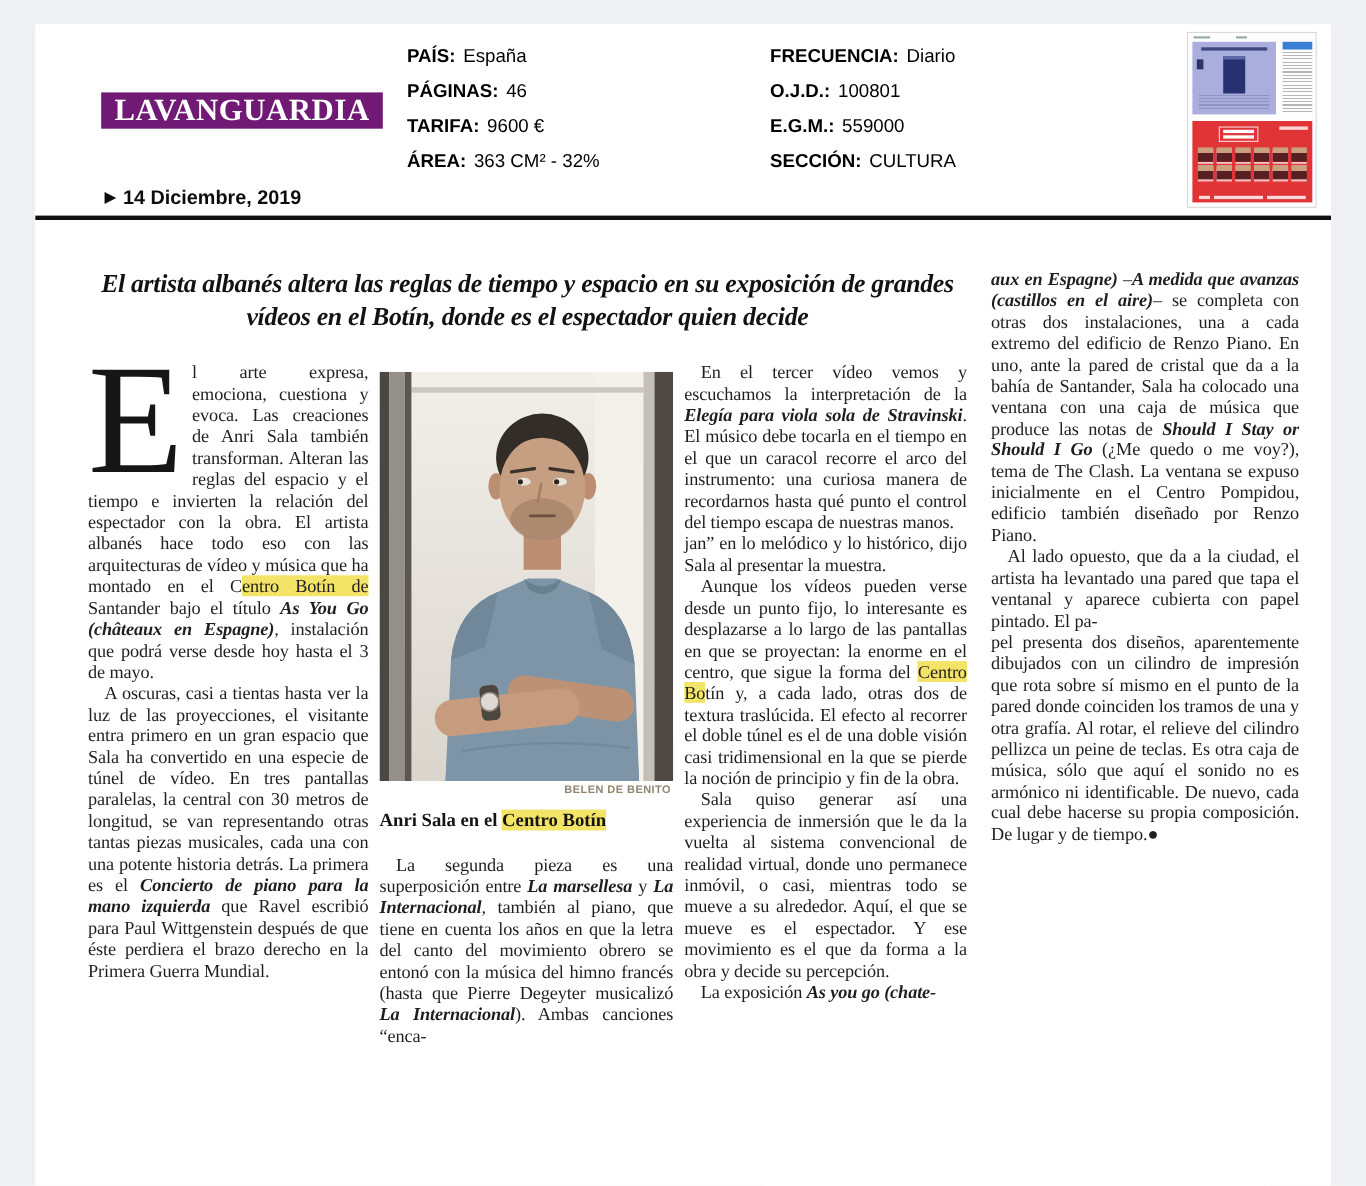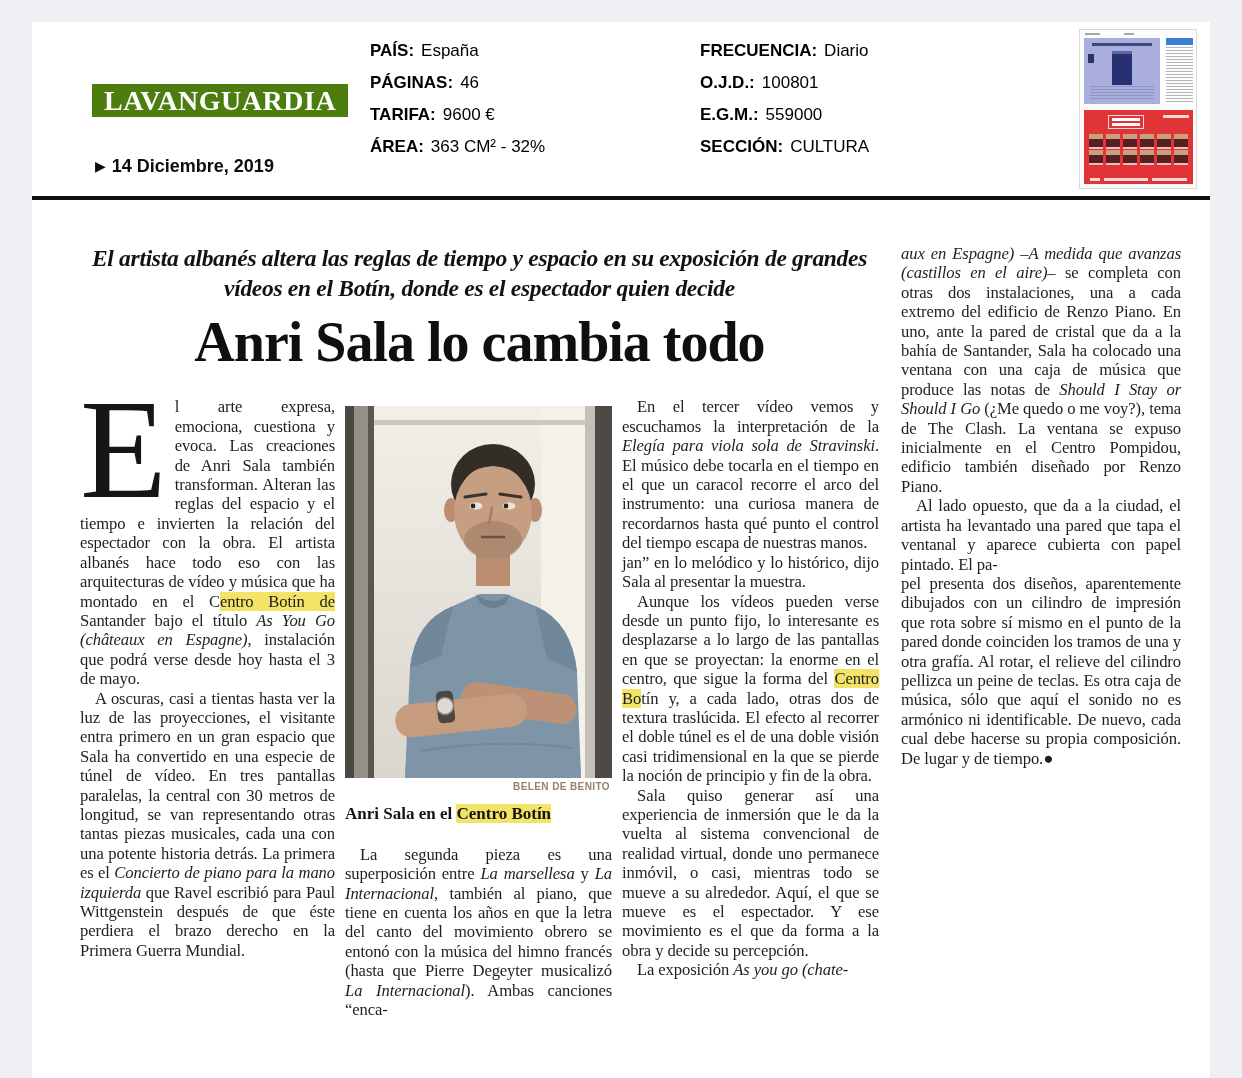--- a/index.html
+++ b/index.html
@@ -18,21 +18,21 @@
     position:absolute;left:60px;top:62px;height:33px;line-height:33px;
     padding:0 12px;background:#1c3066;color:#fff;
     font-family:"Liberation Serif","DejaVu Serif",serif;
     font-size:28px;font-weight:700;letter-spacing:.5px;white-space:nowrap;
   }
   .meta{position:absolute;top:19px;font-size:17px;color:#000;}
   .meta1{left:338px;}
   .meta2{left:668px;}
   .meta-row{height:20px;margin-bottom:12px;white-space:nowrap;}
   .meta-label{font-weight:700;margin-right:7px;}
-  .date-line{position:absolute;left:63px;top:134px;font-size:18px;font-weight:700;color:#0d0d0d;}
+  .date-line{position:absolute;left:63px;top:147px;font-size:18px;font-weight:700;color:#0d0d0d;}
   .tri{font-size:14px;margin-right:6px;position:relative;top:-1px;}
   
   .thumb{position:absolute;top:8px;right:14px;width:116px;height:158px;background:#fdfdfd;
          box-shadow:0 0 0 1px #d9d9d9;}
   .t-topline{position:absolute;top:3px;left:5px;width:70px;height:2px;
      background:linear-gradient(to right,#9aa 0 22%,transparent 22% 55%,#9aa 55% 70%,transparent 70%);}
   .t-blue{position:absolute;top:8px;left:4px;width:76px;height:66px;background:#a9aedd;}
   .t-blue-title{position:absolute;top:5px;left:8px;right:8px;height:3px;background:#3e477f;}
   .t-blue-f{position:absolute;top:16px;left:4px;width:6px;height:9px;background:#2c3467;}
   .t-blue-photo{position:absolute;top:13px;left:28px;width:20px;height:34px;background:#273071;
@@ -64,21 +64,21 @@
     font-weight:700;font-size:56px;line-height:1.04;letter-spacing:-1px;
   }
   .cols3{display:grid;grid-template-columns:255px 267px 257px;column-gap:10px;margin-top:26px;}
   .body-p{
     margin:0;font-family:"Liberation Serif","DejaVu Serif",serif;
     font-size:16.6px;line-height:19.4px;text-align:justify;color:#1e1e1e;
     letter-spacing:-.1px;
   }
   .indent{text-indent:15px;}
   .mt{margin-top:20px;}
-  .i{font-style:italic;}
+  .i{font-style:italic;font-weight:bold;}
   .hl{background:var(--hl,#f3e467);font-family:Liberation Serif, serif;}
   .byline-block{border-top:2px solid #2b2b2b;border-bottom:2px solid #2b2b2b;
     padding:4px 0 6px;margin-bottom:11px;}
   .byline-author{font-size:15.5px;font-weight:700;letter-spacing:-.2px;color:#111;}
   .byline-location{font-size:14.5px;color:#5c5c5c;margin-top:1px;}
   .dropcap{
     float:left;font-family:"Liberation Serif","DejaVu Serif",serif;
     font-size:142px;line-height:96px;height:96px;margin:4px 8px 0 0;color:#161616;
   }
   .photo-fig{margin:0;}
@@ -94,21 +94,21 @@
     font-family:"Liberation Serif","DejaVu Serif",serif;
     font-weight:700;font-size:23.5px;line-height:1.23;letter-spacing:-.3px;color:#121212;
   }
 </style>
 </head>
 <body>
 
 <div class="page">
 
   <header class="clip-header">
-    <div class="logo" style="background: #4d7c0f;">
+    <div class="logo" style="background: #701a75;">
       <span>LAVANGUARDIA</span>
     </div>
 
     <div class="meta meta1">
       <div class="meta-row">
         <span class="meta-label">PAÍS:</span><span class="meta-value">España</span>
       </div>
       <div class="meta-row">
         <span class="meta-label">PÁGINAS:</span><span class="meta-value">46</span>
       </div>
@@ -172,21 +172,20 @@
     </div>
 
     <div class="date-line">
       <span class="tri">▶</span><span>14 Diciembre, 2019</span>
     </div>
   </header>
 
   <main class="article">
     <div class="left-block">
       <p class="standfirst">El artista albanés altera las reglas de tiempo y espacio en su exposición de grandes vídeos en el Botín, donde es el espectador quien decide</p>
-      <h1 class="headline">Anri Sala lo cambia todo</h1>
 
       <div class="cols3">
 
         <div class="col">
           <p class="body-p"><span class="dropcap">E</span><span><span>l arte expresa, emociona, cuestiona y evoca. Las creaciones de Anri Sala también transforman. Alteran las reglas del espacio y el tiempo e invierten la relación del espectador con la obra. El artista albanés hace todo eso con las arquitecturas de vídeo y música que ha montado en el C</span><span class="hl">entro Botín de</span><span> Santander bajo el título </span><span class="i">As You Go (châteaux en Espagne)</span><span>, instalación que podrá verse desde hoy hasta el 3 de mayo.</span></span></p>
           <p class="body-p indent"><span>A oscuras, casi a tientas hasta ver la luz de las proyecciones, el visitante entra primero en un gran espacio que Sala ha convertido en una especie de túnel de vídeo. En tres pantallas paralelas, la central con 30 metros de longitud, se van representando otras tantas piezas musicales, cada una con una potente historia detrás. La primera es el </span><span class="i">Concierto de piano para la mano izquierda</span><span> que Ravel escribió para Paul Wittgenstein después de que éste perdiera el brazo derecho en la Primera Guerra Mundial.</span></p>
         </div>
 
         <div class="col">
           <figure class="photo-fig">

